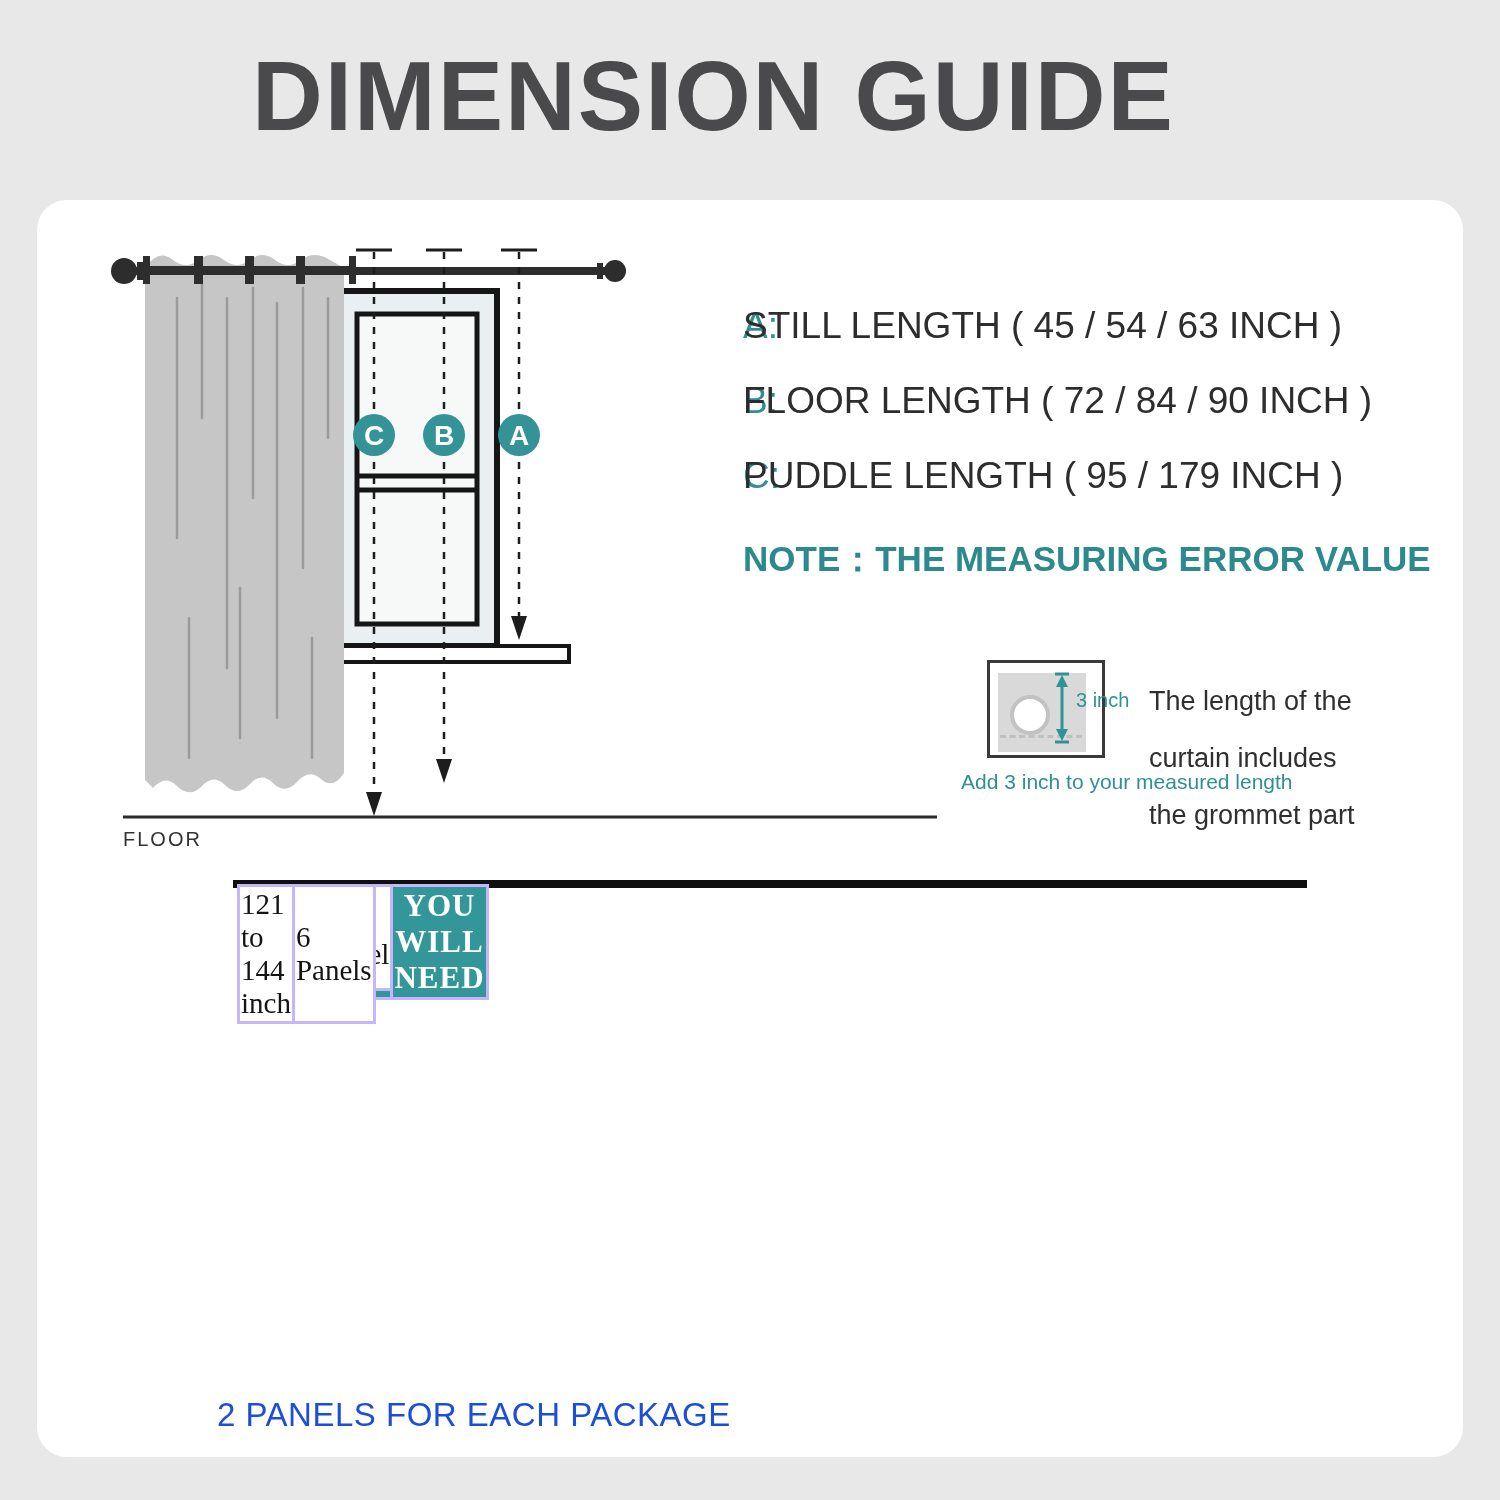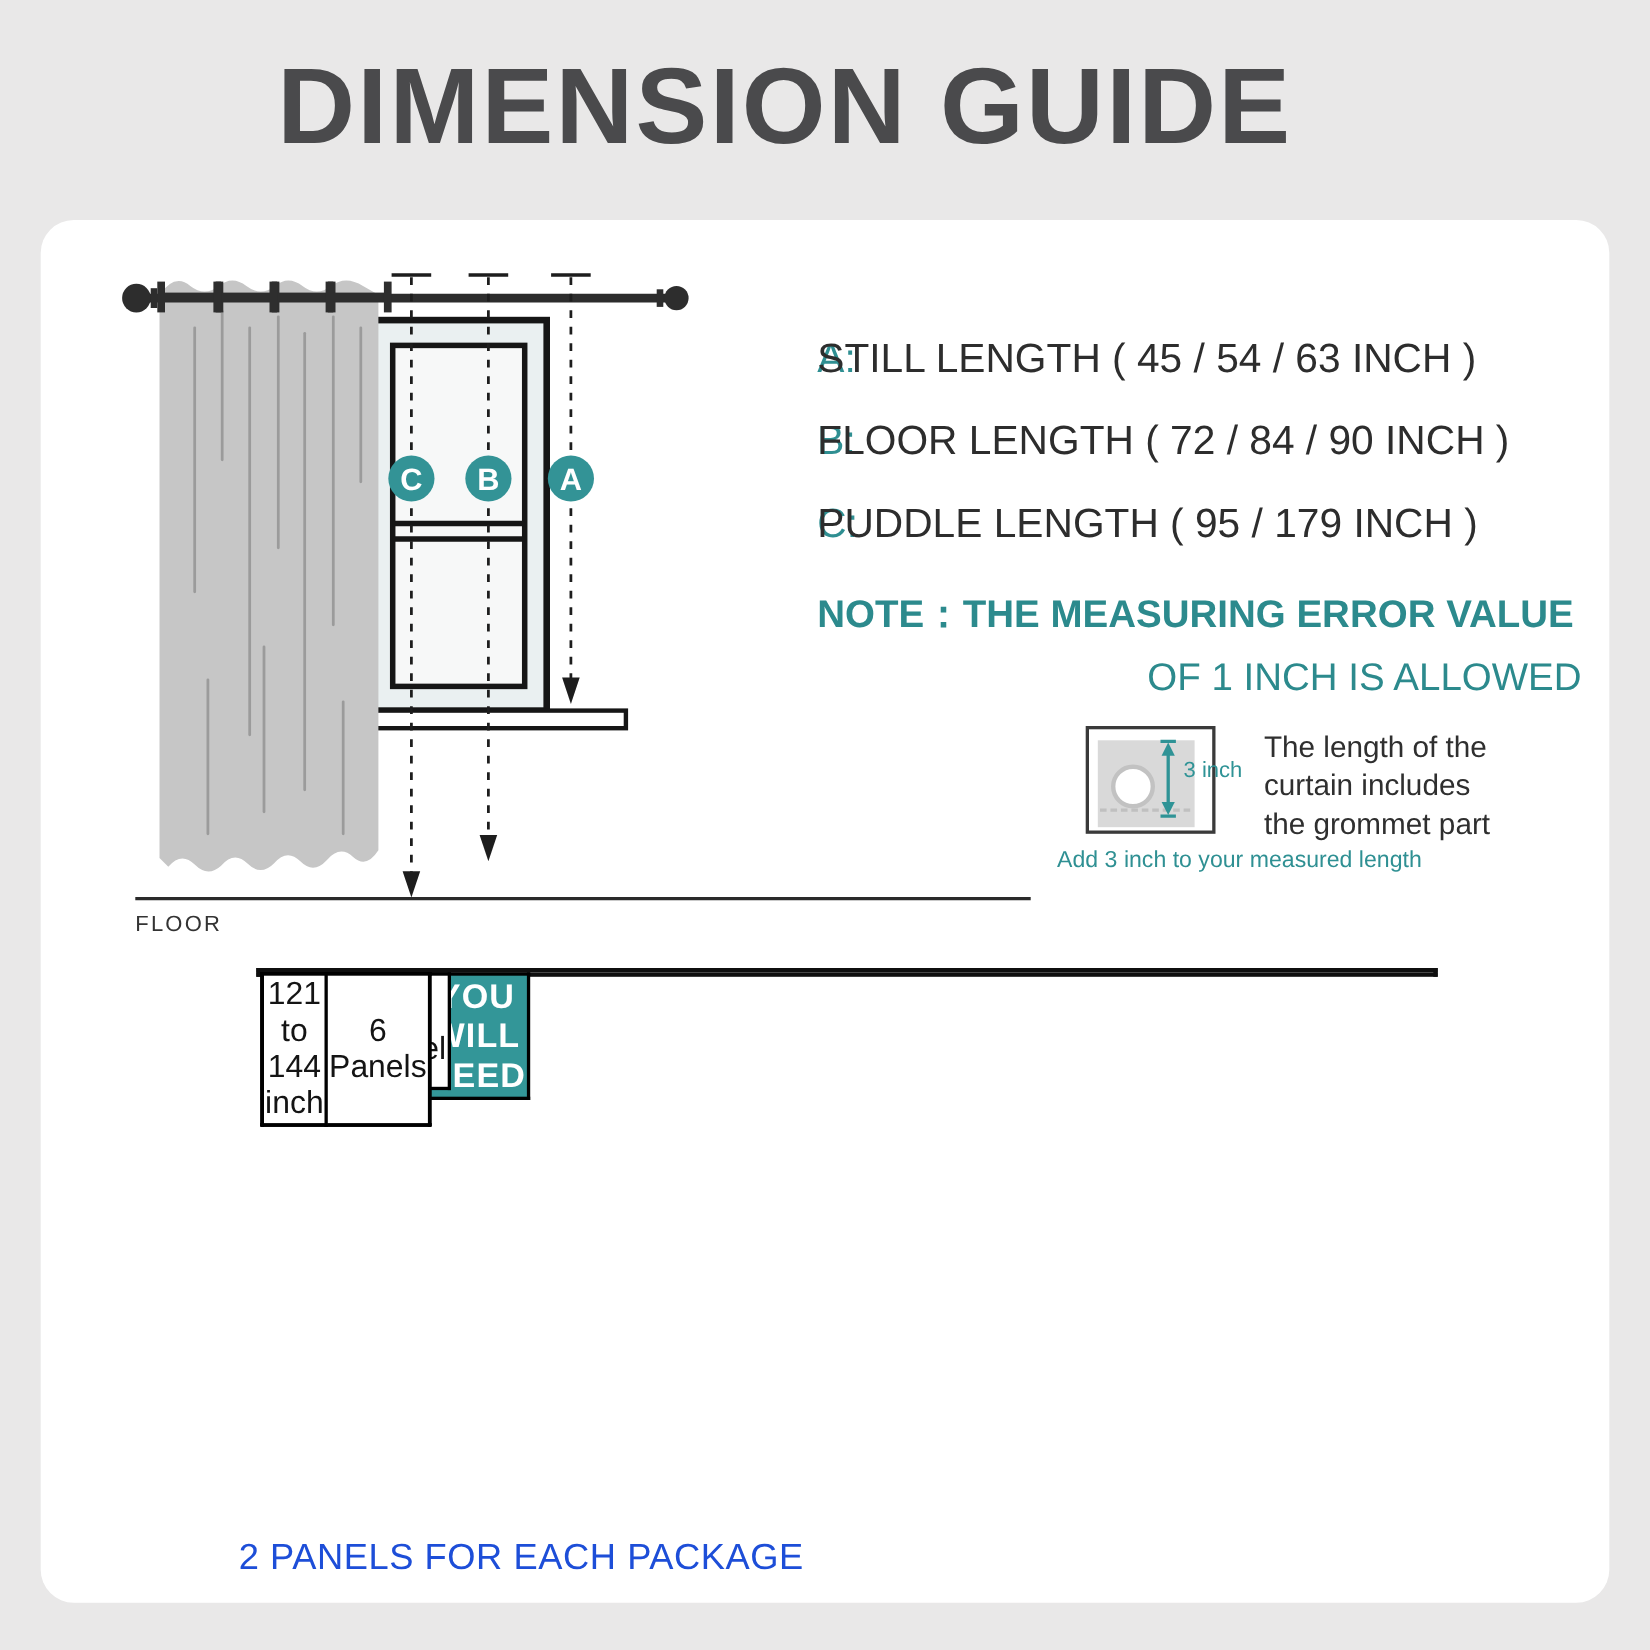--- a/index.html
+++ b/index.html
@@ -35,25 +35,25 @@
   .note .l1{position:relative;font-weight:bold;}
   
   .grommet-box{left:950px;top:460px;width:112px;height:92px;border:3px solid #3a3a3a;background:#ffffff;overflow:visible;}
   .grommet-fabric{left:8px;top:10px;width:88px;height:79px;background:#d9d9d9;}
   .grommet-hole{left:12px;top:22px;width:32px;height:32px;border-radius:50%;background:#ffffff;border:4px solid #c2c2c2;}
   .grommet-hem{left:2px;top:62px;width:82px;height:0;border-top:3px dashed #c0c0c0;}
   .measure-arrow{left:62px;top:8px;width:20px;height:74px;}
   .measure-label{left:86px;top:26px;font-size:20px;color:#2f9396;white-space:nowrap;}
   
   .grommet-caption{left:1112px;top:462px;width:300px;font-size:27px;line-height:35px;color:#2f2f2f;}
-  .grommet-caption div{position:relative;}
+  .grommet-caption div{position:relative;margin-top:22px;}
   .grommet-tip{left:924px;top:570px;width:480px;font-size:21px;color:#2f9093;white-space:nowrap;}
   
   .panel-table{left:196px;top:680px;width:1074px;border-collapse:collapse;table-layout:fixed;}
-  .panel-table th,.panel-table td{position:static;border:3px solid #000000;text-align:center;}
+  .panel-table th,.panel-table td{position:static;border:3px solid #c4b5fd;font-family:Liberation Serif, serif;}
   .panel-table{border:4px solid #0f0f0f;}
   .panel-table th{
     background:#339698;color:#ffffff;font-size:31px;font-weight:bold;
     letter-spacing:1px;height:62px;
   }
   .panel-table td{font-size:29px;color:#141414;height:58px;background:#ffffff;}
   .col-w{width:562px;} .col-n{width:512px;}
   .table-footnote{left:180px;top:1196px;font-size:33px;color:#1d4ed8;letter-spacing:0.5px;white-space:nowrap;}
 </style>
 </head>
@@ -156,21 +156,20 @@
       <span>FLOOR LENGTH ( 72 / 84 / 90 INCH )</span>
     </div>
     <div class="len-line">
       <span class="len-label">C:</span>
       <span>PUDDLE LENGTH ( 95 / 179 INCH )</span>
     </div>
   </div>
 
   <div class="note">
     <div class="l1">NOTE：THE MEASURING ERROR VALUE</div>
-    <div class="l2">OF 1 INCH IS ALLOWED</div>
   </div>
 
   <div class="grommet-box">
     <div class="grommet-fabric">
       <div class="grommet-hole"></div>
       <div class="grommet-hem"></div>
     </div>
     <svg class="measure-arrow" viewBox="0 0 20 74">
       <line x1="3" y1="3" x2="17" y2="3" stroke="#2f9396" stroke-width="3"></line>
       <line x1="3" y1="71" x2="17" y2="71" stroke="#2f9396" stroke-width="3"></line>

